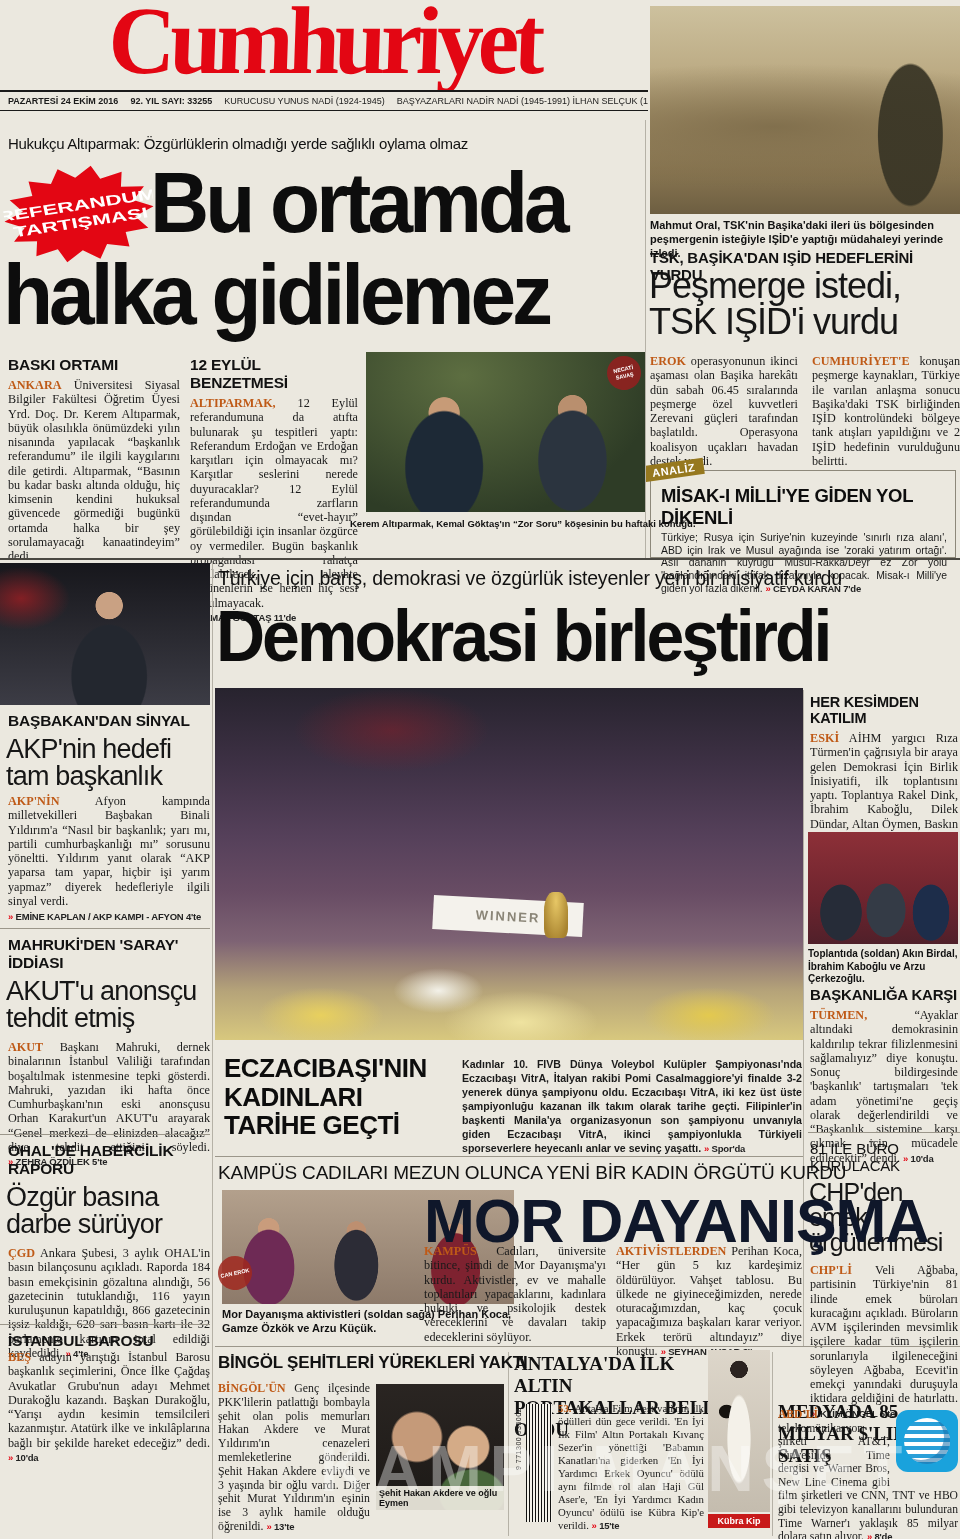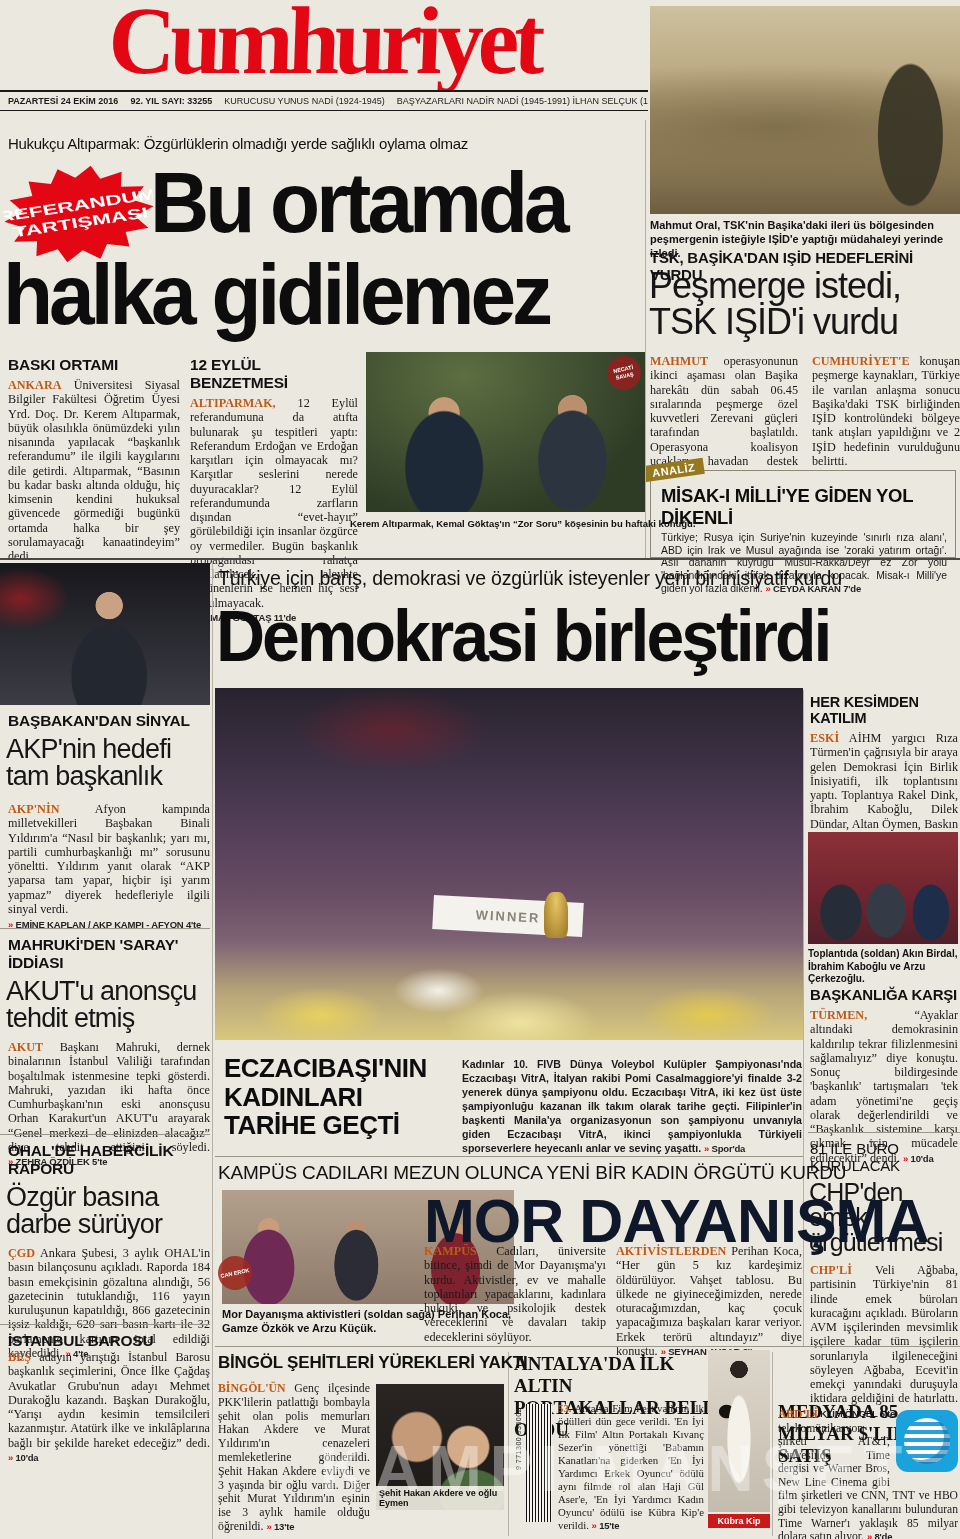--- a/index.html
+++ b/index.html
@@ -129,21 +129,21 @@
   </div>
 
   <div class="abs ph ph-basika" style="left:650px;top:6px;width:310px;height:208px;"></div>
   <div class="abs cap" style="left:650px;top:219px;width:308px;">Mahmut Oral, TSK'nin Başika'daki ileri üs bölgesinden peşmergenin isteğiyle IŞİD'e yaptığı müdahaleyi yerinde izledi.</div>
   <div class="abs h-light" style="left:649px;top:268px;width:312px;">
     <div>Peşmerge istedi,</div>
     <div>TSK IŞİD'i vurdu</div>
   </div>
   <div class="abs kick-sm" style="left:650px;top:249px;width:310px;font-size:15px;">TSK, BAŞİKA'DAN IŞİD HEDEFLERİNİ VURDU</div>
   <div class="abs" style="left:650px;top:354px;width:310px;display:flex;gap:14px;">
-    <p class="body" style="flex:1;"><span class="lead">MAHMUT</span> <span>operasyonunun ikinci aşaması olan Başika harekâtı dün sabah 06.45 sıralarında peşmerge özel kuvvetleri Zerevani güçleri tarafından başlatıldı. Operasyona koalisyon uçakları havadan destek verdi.</span></p>
+    <p class="body" style="flex:1;"><span class="lead">EROK</span> <span>operasyonunun ikinci aşaması olan Başika harekâtı dün sabah 06.45 sıralarında peşmerge özel kuvvetleri Zerevani güçleri tarafından başlatıldı. Operasyona koalisyon uçakları havadan destek verdi.</span></p>
     <p class="body" style="flex:1;"><span class="lead">CUMHURİYET'E</span> <span>konuşan peşmerge kaynakları, Türkiye ile varılan anlaşma sonucu Başika'daki TSK birliğinden IŞİD kontrolündeki bölgeye tank atışları yapıldığını ve 2 IŞİD hedefinin vurulduğunu belirtti.</span> <span class="byline">MAHMUT ORAL/BAŞİKA 6'da</span></p>
   </div>
 
   <div class="abs analiz-box" style="left:650px;top:470px;width:306px;height:88px;">
     <div class="analiz-tag">ANALİZ</div>
     <div class="analiz-h">MİSAK-I MİLLİ'YE GİDEN YOL DİKENLİ</div>
     <p class="analiz-b"><span>Türkiye; Rusya için Suriye'nin kuzeyinde 'sınırlı rıza alanı', ABD için Irak ve Musul ayağında ise 'zoraki yatırım ortağı'. Asıl dananın kuyruğu Musul-Rakka/Deyr ez Zor yolu 'bağlandığındaki' ittifak dizaynıyla kopacak. Misak-ı Milli'ye giden yol fazla dikenli.</span> <span class="byline">CEYDA KARAN 7'de</span></p>
   </div>
 
   <div class="abs rule-v" style="left:645px;top:120px;height:438px;"></div>
@@ -178,21 +178,21 @@
 
   <div class="abs ph ph-yildirim" style="left:0;top:563px;width:210px;height:142px;"></div>
   <div class="abs kick-md nowrap" style="left:218px;top:567px;width:740px;font-size:19.5px;">Türkiye için barış, demokrasi ve özgürlük isteyenler yeni bir inisiyatif kurdu</div>
   <div class="abs demok" style="left:216px;top:594px;">Demokrasi birleştirdi</div>
 
   <div class="abs rule-v" style="left:212px;top:563px;height:976px;"></div>
   <div class="abs rule-v" style="left:803px;top:690px;height:656px;"></div>
 
   <div class="abs" style="left:8px;top:712px;width:202px;">
     <div class="kick-sm">BAŞBAKAN'DAN SİNYAL</div>
-    <div class="h-rail" style="margin:6px 0 12px -2px;">
+    <div class="h-rail" style="margin:6px 0 4px -2px;">
       <div>AKP'nin hedefi</div>
       <div>tam başkanlık</div>
     </div>
     <p class="body"><span class="lead">AKP'NİN</span> <span>Afyon kampında milletvekilleri Başbakan Binali Yıldırım'a “Nasıl bir başkanlık; yarı mı, partili cumhurbaşkanlığı mı” sorusunu yöneltti. Yıldırım yanıt olarak “AKP yaparsa tam yapar, hiçbir işi yarım yapmaz” diyerek hedefleriyle ilgili sinyal verdi.</span></p>
     <div class="byline" style="margin-top:3px;">EMİNE KAPLAN / AKP KAMPI - AFYON 4'te</div>
   </div>
   <div class="abs rule-h" style="left:0;top:928px;width:210px;"></div>
 
   <div class="abs" style="left:8px;top:936px;width:202px;">
     <div class="kick-sm">MAHRUKİ'DEN 'SARAY' İDDİASI</div>

